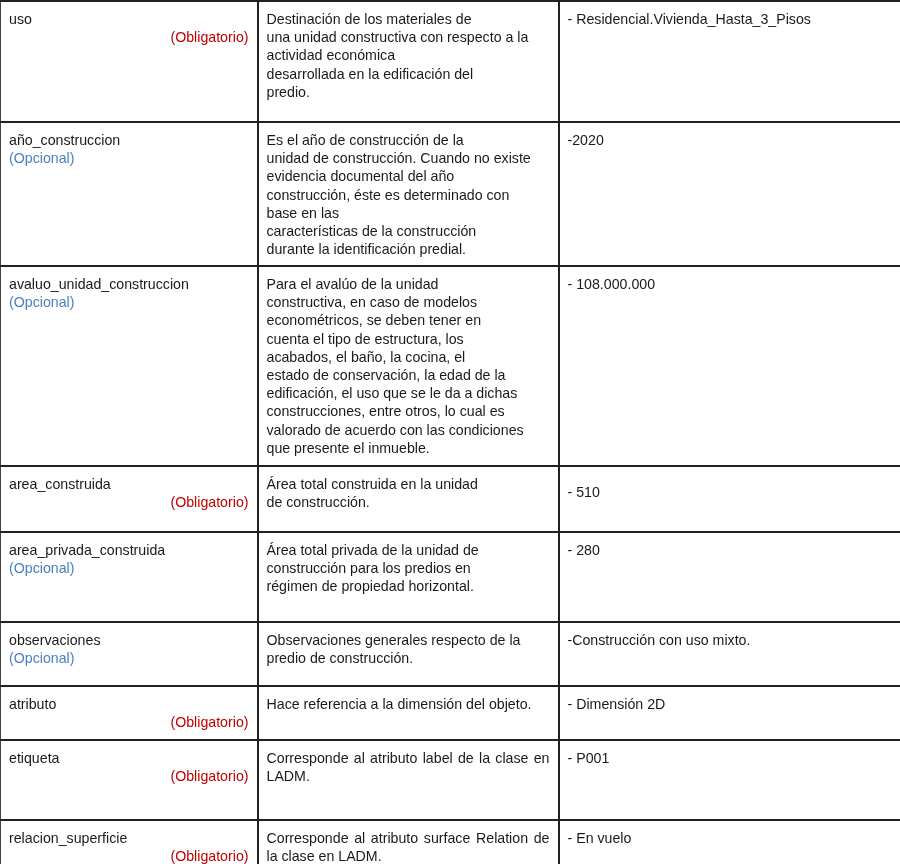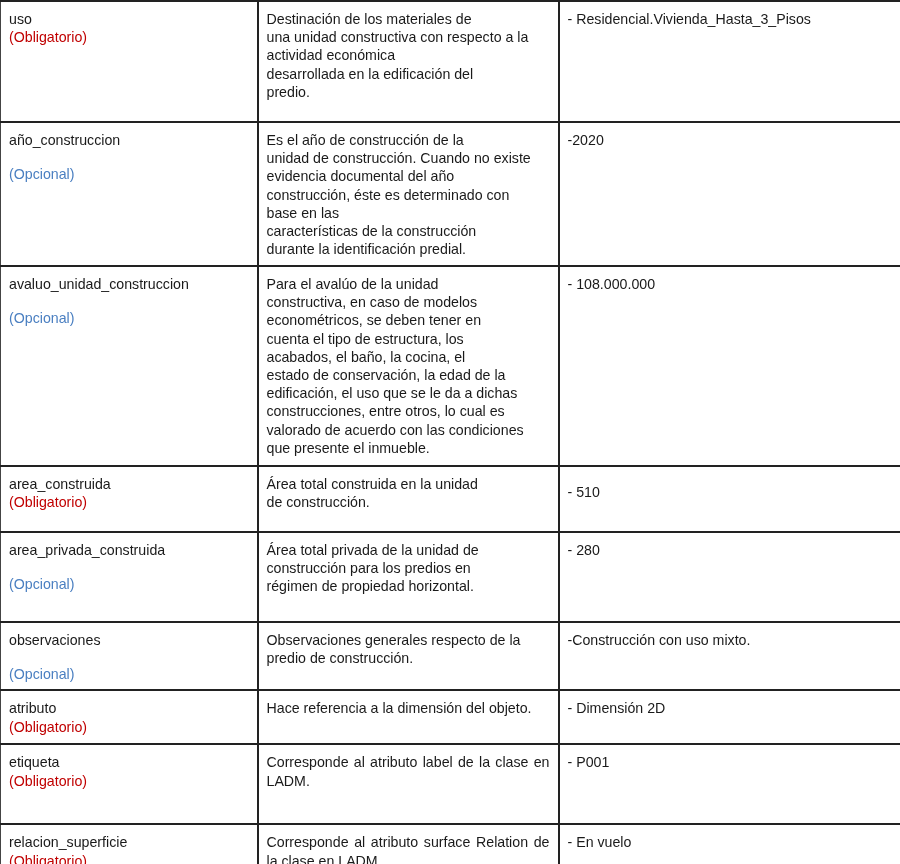--- a/index.html
+++ b/index.html
@@ -39,22 +39,22 @@
     col.c3 { width: 342px; }
     td.col-desc { padding-left: 8px; padding-right: 6px; border-radius: 30px; }
     td.col-desc.justify .desc-text { text-align: justify; }
     td.col-value {
       vertical-align: middle;
       padding-left: 9px;
     }
     td.col-value.top { vertical-align: top; }
     .field-name { display: block; }
     .req { display: block; }
-    .req.obligatorio { color: #c00000; }
-    .req.opcional { color: #4a7fc1; margin-top: 16px; }
+    .req.obligatorio { color: #c00000; text-align: right; }
+    .req.opcional { color: #4a7fc1; }
     .desc-line { display: block; white-space: nowrap; }
     .desc-text { display: block; }
   </style>
 </head>
 <body>
 
 <table class="attr-table">
   <colgroup>
       <col class="c1">
       <col class="c2">

